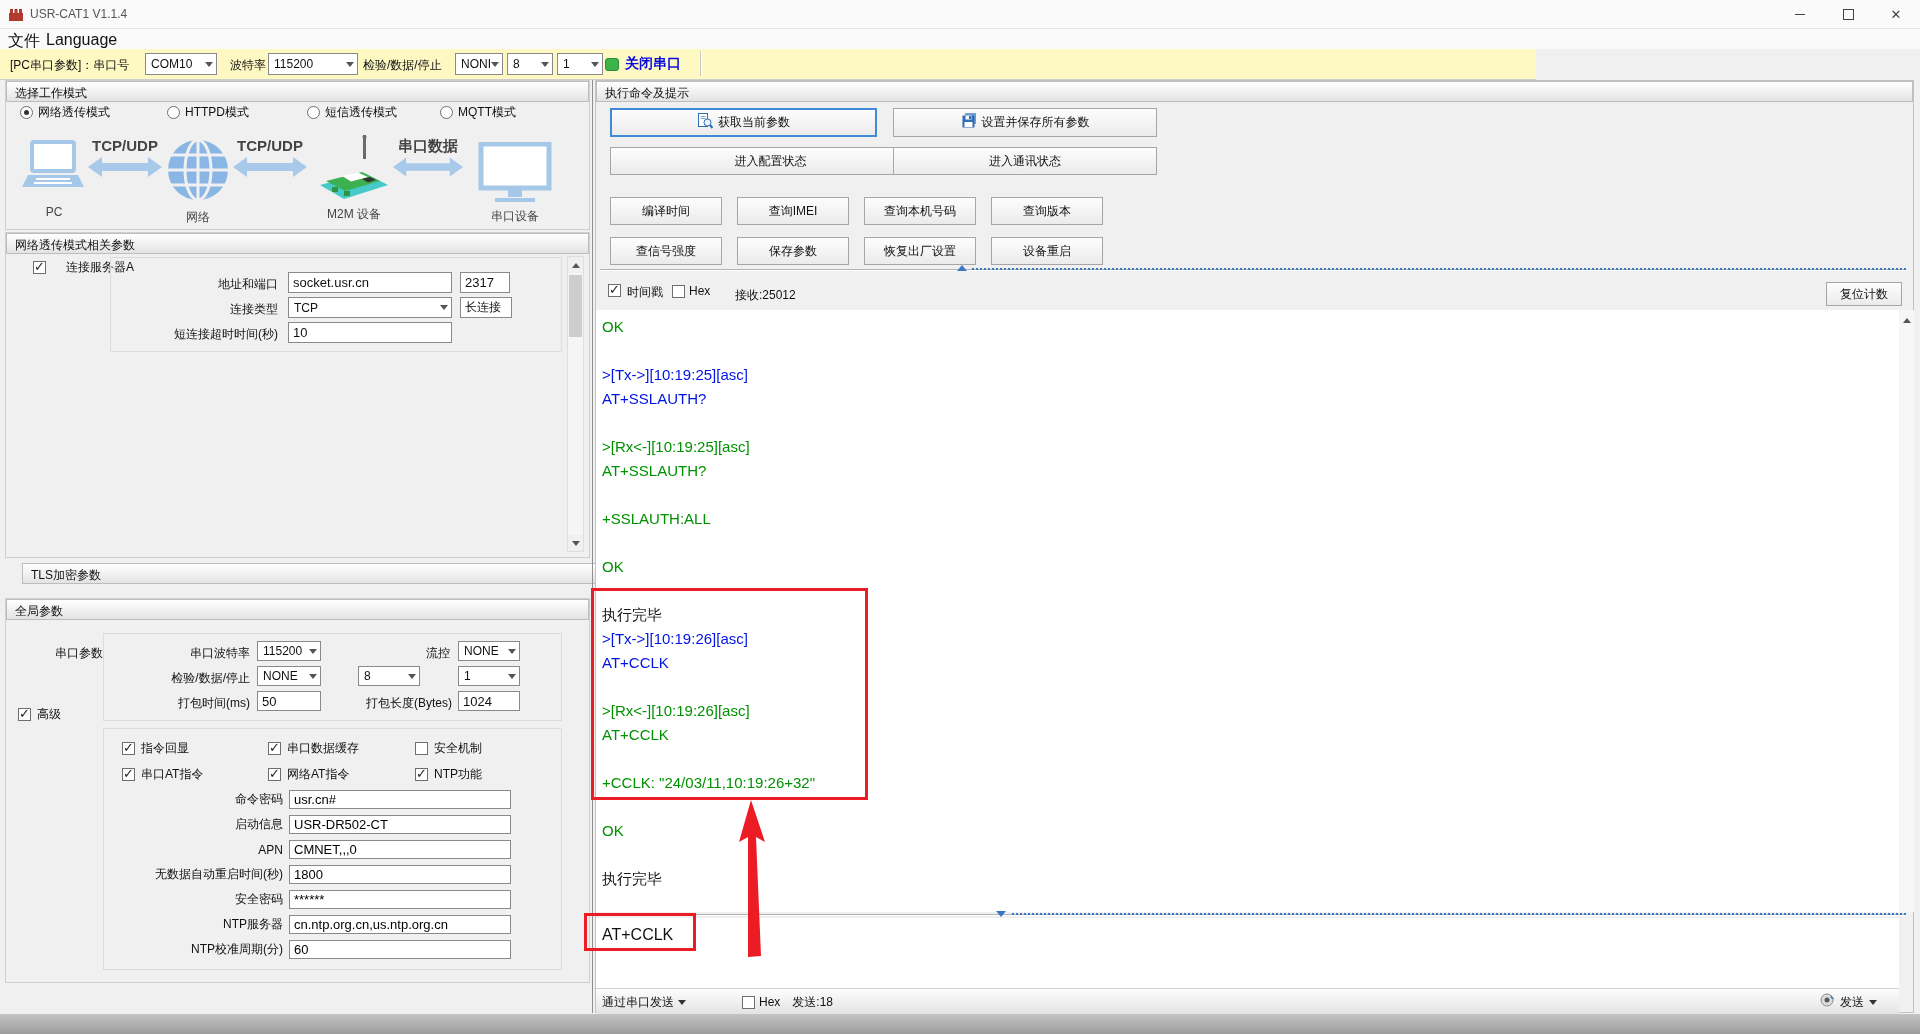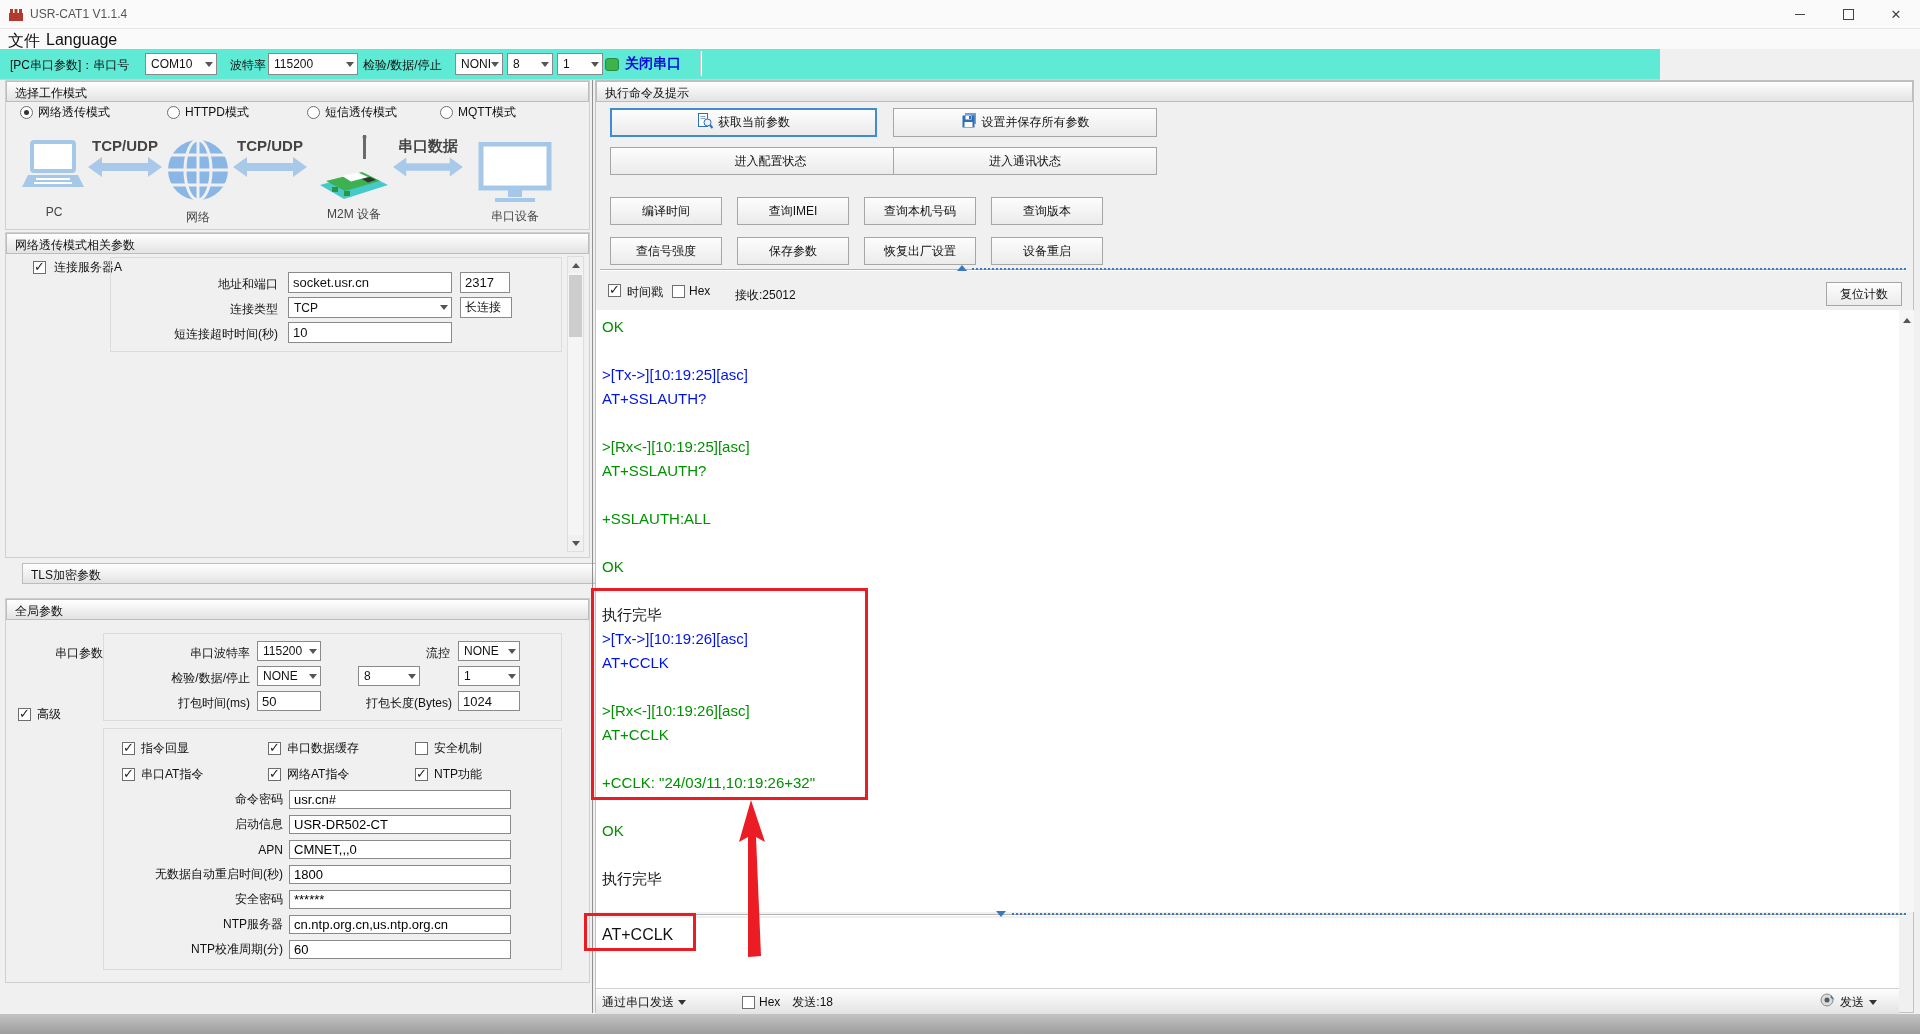--- a/index.html
+++ b/index.html
@@ -5,21 +5,21 @@
   html,body{margin:0;padding:0}
   body{width:1920px;height:1034px;font-family:"Liberation Sans","DejaVu Sans",sans-serif;background:#f0f0f0;overflow:hidden}
   #app{position:relative;width:1920px;height:1034px;background:#f0f0f0}
   .abs{position:absolute}
   
   #titlebar{left:0;top:0;width:1920px;height:28px;background:#fafafa;border-bottom:1px solid #e6e6e6}
   #title-text{left:30px;top:7px;font-size:12px;color:#555}
   .wbtn{top:0;width:48px;height:28px;display:flex;align-items:center;justify-content:center;color:#444}
   #menubar{left:0;top:29px;width:1920px;height:20px;background:#fafafa}
   .menu-item{top:2px;font-size:16px;color:#111}
-  #toolbar{left:0;top:49px;width:1660px;height:30px;background:#5eead4;border-bottom:1px solid #cfcfcf}
+  #toolbar{left:0;top:49px;width:1536px;height:30px;background:#fef9c3;border-bottom:1px solid #cfcfcf}
   .tlabel{font-size:12px;color:#111;top:8px}
   .combo{position:absolute;background:#fff;border:1px solid #8a8a8a;font-size:12px;color:#111;display:flex;align-items:center;padding:0 3px 0 5px;box-sizing:border-box;overflow:hidden;white-space:nowrap}
   .carr{margin-left:auto;flex:none;width:0;height:0;border-left:4px solid transparent;border-right:4px solid transparent;border-top:5px solid #555}
   .tin{position:absolute;background:#fff;border:1px solid #8a8a8a;font-size:13px;color:#111;padding:0 4px;box-sizing:border-box;overflow:hidden;white-space:nowrap;display:flex;align-items:center}
   .gheader{background:linear-gradient(#ffffff,#e3e3e3);border:1px solid #bdbdbd;font-size:12px;color:#111;padding:3px 8px;box-sizing:border-box;height:21px}
   .gbox{border:1px solid #cfcfcf;box-sizing:border-box}
   .chk{width:13px;height:13px;background:#fff;border:1px solid #6e6e6e;box-sizing:border-box;position:relative;flex:none}
   .chk.on::after{content:"\2713";position:absolute;left:0;top:-3px;font-size:13px;font-weight:bold;color:#222}
   .radio{width:13px;height:13px;background:#fff;border:1px solid #6e6e6e;border-radius:50%;box-sizing:border-box;position:relative;flex:none}
   .radio.on::after{content:"";position:absolute;left:3px;top:3px;width:5px;height:5px;border-radius:50%;background:#333}
@@ -216,21 +216,21 @@
       </svg>
   </span>
   <span class="abs diag-label" style="left:22px;top:205px;width:64px">PC</span>
   <span class="abs diag-label" style="left:167px;top:209px;width:62px">网络</span>
   <span class="abs diag-label" style="left:318px;top:206px;width:72px">M2M 设备</span>
   <span class="abs diag-label" style="left:478px;top:208px;width:74px">串口设备</span>
 
   <div class="abs gbox" style="left:5px;top:232px;width:585px;height:326px">
     <div class="gheader">网络透传模式相关参数</div>
   </div>
-  <div class="abs" style="left:33px;top:259px;display:flex;align-items:center;gap:8px">
+  <div class="abs" style="left:33px;top:259px;display:flex;align-items:center;gap:20px">
     <span class="chk on"></span>
     <span class="lbl">连接服务器A</span>
   </div>
   <div class="abs gbox" style="left:110px;top:257px;width:452px;height:95px;border-color:#dcdcdc"></div>
   <span class="abs rlabel" style="left:120px;top:276px;width:158px">地址和端口</span>
   <div class="tin" style="left:288px;top:272px;width:164px;height:21px">socket.usr.cn</div>
   <div class="tin" style="left:460px;top:272px;width:50px;height:21px">2317</div>
   <span class="abs rlabel" style="left:120px;top:301px;width:158px">连接类型</span>
   <div class="combo" style="left:288px;top:297px;width:164px;height:21px">
       <span>TCP</span>

